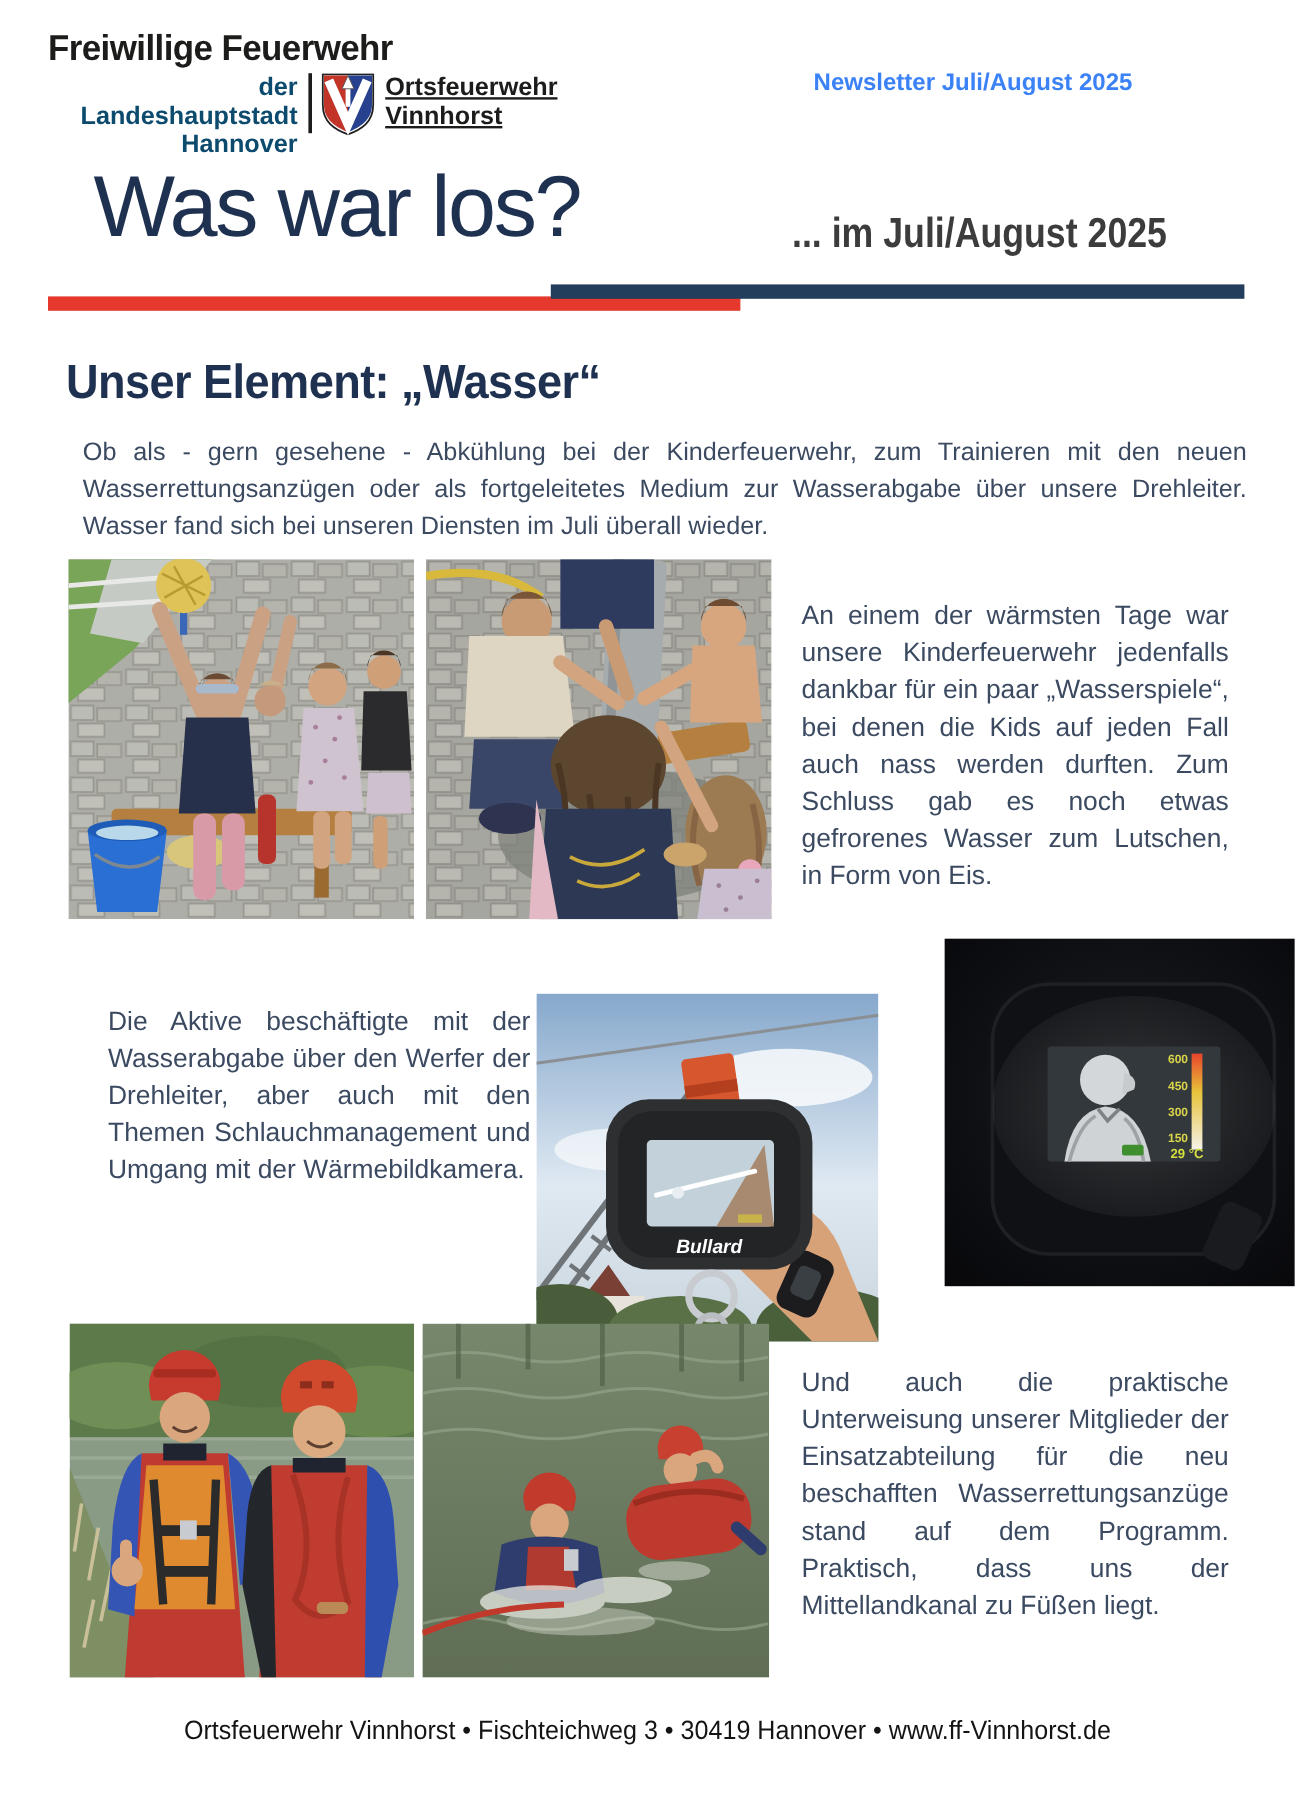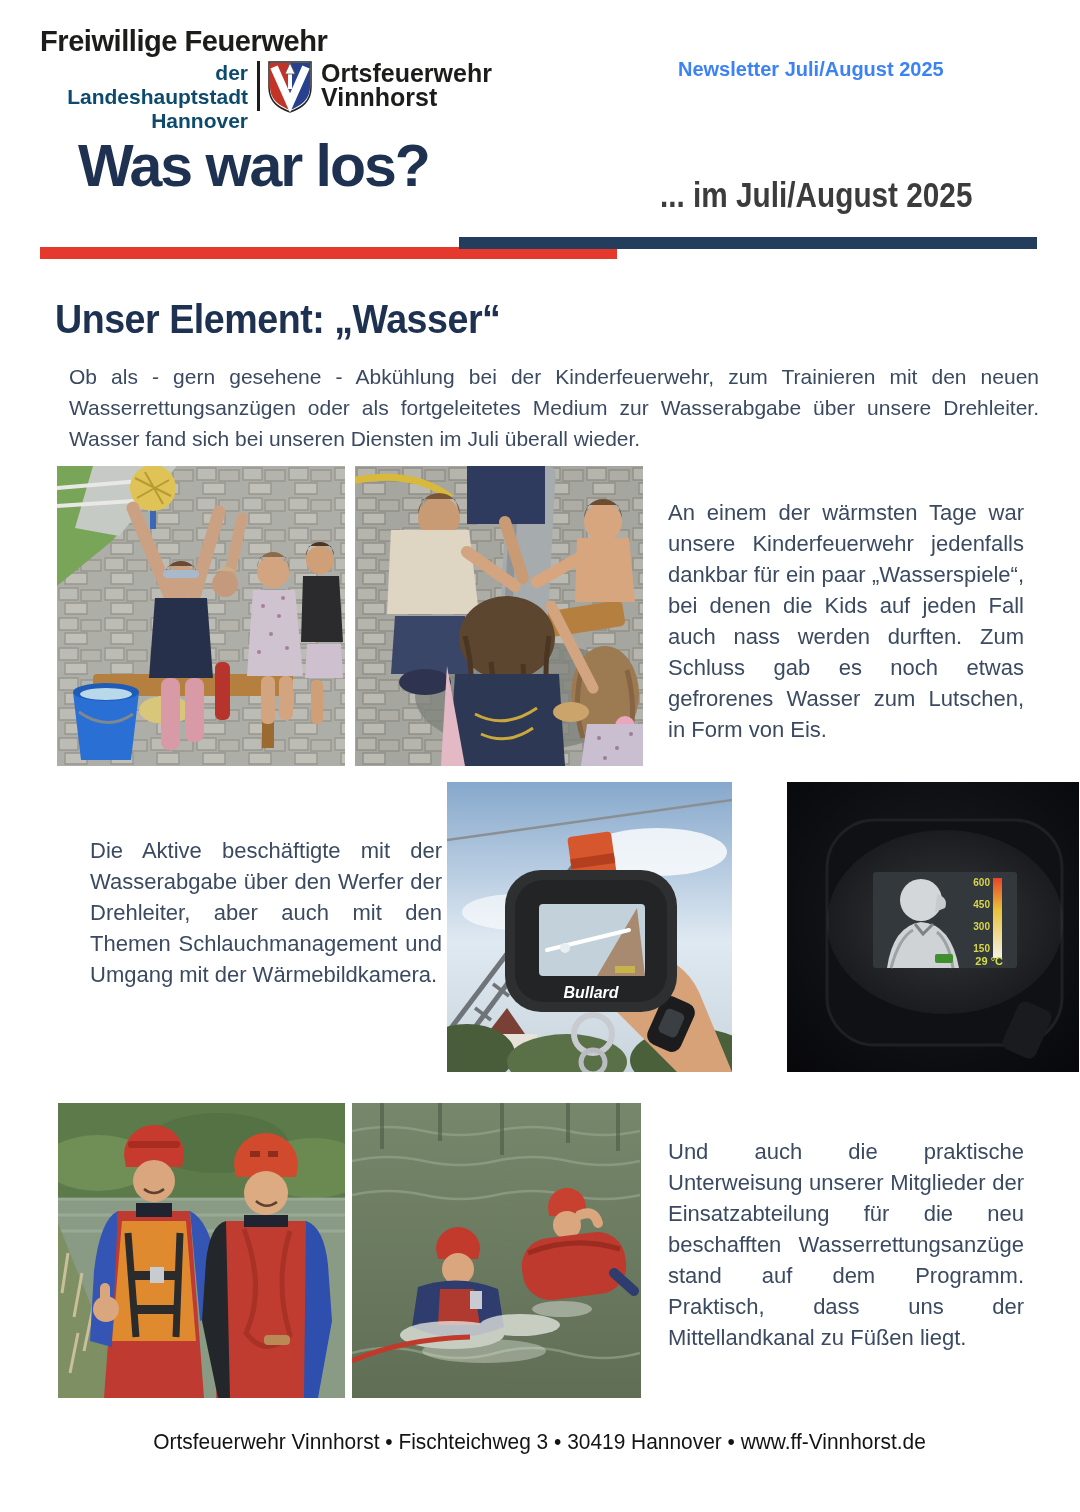--- a/index.html
+++ b/index.html
@@ -10,25 +10,25 @@
   }
   .abs { position:absolute; }
 
   
   .brand-title { font-size:30px; font-weight:bold; color:#1c1c1b; letter-spacing:-0.5px;
                  transform:scaleX(0.97); transform-origin:left top; white-space:nowrap; }
   .brand-row { display:flex; align-items:flex-start; margin-top:3px; }
   .brand-city { width:208px; text-align:right; font-size:21px; font-weight:bold;
                 color:#0c4a6e; line-height:24px; }
   .brand-divider { width:3px; height:50px; background:#1c1c1b; margin:0 7px 0 9px; }
-  .brand-org { font-size:25px; font-weight:bold; color:#1c1c1b; line-height:24px; margin-left:8px; }
+  .brand-org { font-size:21px; font-weight:bold; color:#1c1c1b; line-height:24px; margin-left:8px;text-decoration:underline; }
   .newsletter-label { font-size:20px; font-weight:bold; color:#3b82f6; white-space:nowrap; }
 
   
-  .title-main { font-size:59px; font-weight:bold; letter-spacing:-2px; color:var(--navy,#1e3150);
+  .title-main { font-size:72px; font-weight:normal; letter-spacing:-2px; color:var(--navy,#1e3150);
                 white-space:nowrap; line-height:1; }
   .title-sub { display:inline-block; font-size:35px; font-weight:bold; color:#3c3c3c;
                transform:scaleX(0.85); transform-origin:left bottom; white-space:nowrap; }
 
   .bar { position:absolute; height:12px; }
   .bar-red  { background:var(--red,#e5392d); }
   .bar-navy { background:var(--navy2,#233d5d); }
 
   .section-heading { display:inline-block; font-size:40px; font-weight:bold; color:var(--navy,#1e3150);
                      transform:scaleX(0.94); transform-origin:left top; white-space:nowrap; letter-spacing:-0.5px; }
@@ -208,21 +208,21 @@
         <ellipse cx="216" cy="246" rx="18" ry="10" fill="#caa46a"></ellipse>
         <path d="M238,222 L196,140" stroke="#d2a47f" stroke-width="11" stroke-linecap="round"></path>
       </g>
     </svg>
   </div>
 
   <div class="abs col-par" style="left:668px; top:497px; width:356px;">An einem der wärmsten Tage war unsere Kinderfeuerwehr jedenfalls dankbar für ein paar „Wasserspiele“, bei denen die Kids auf jeden Fall auch nass werden durften. Zum Schluss gab es noch etwas gefrorenes Wasser zum Lutschen, in Form von Eis.</div>
 
   <div class="abs col-par" style="left:42px; top:835px; width:352px;margin-left:48px;">Die Aktive beschäftigte mit der Wasserabgabe über den Werfer der Drehleiter, aber auch mit den Themen Schlauchmanagement und Umgang mit der Wärmebildkamera.</div>
 
-  <div class="photo" style="left:447px; top:782px; width:285px; height:290px;">
+  <div class="photo" style="left:447px; top:828px; width:285px; height:290px;">
     <svg viewBox="0 0 285 290" preserveAspectRatio="none" aria-hidden="true">
       <defs>
         <linearGradient id="skyC" x1="0" y1="0" x2="0" y2="1">
           <stop offset="0" stop-color="#86a8cc"></stop>
             <stop offset="0.55" stop-color="#dfe9f2"></stop>
             <stop offset="1" stop-color="#c9d4dd"></stop>
         </linearGradient>
       </defs>
       <rect width="285" height="290" fill="url(#skyC)"></rect>
       <ellipse cx="210" cy="70" rx="70" ry="24" fill="#ffffff" opacity="0.8"></ellipse>

